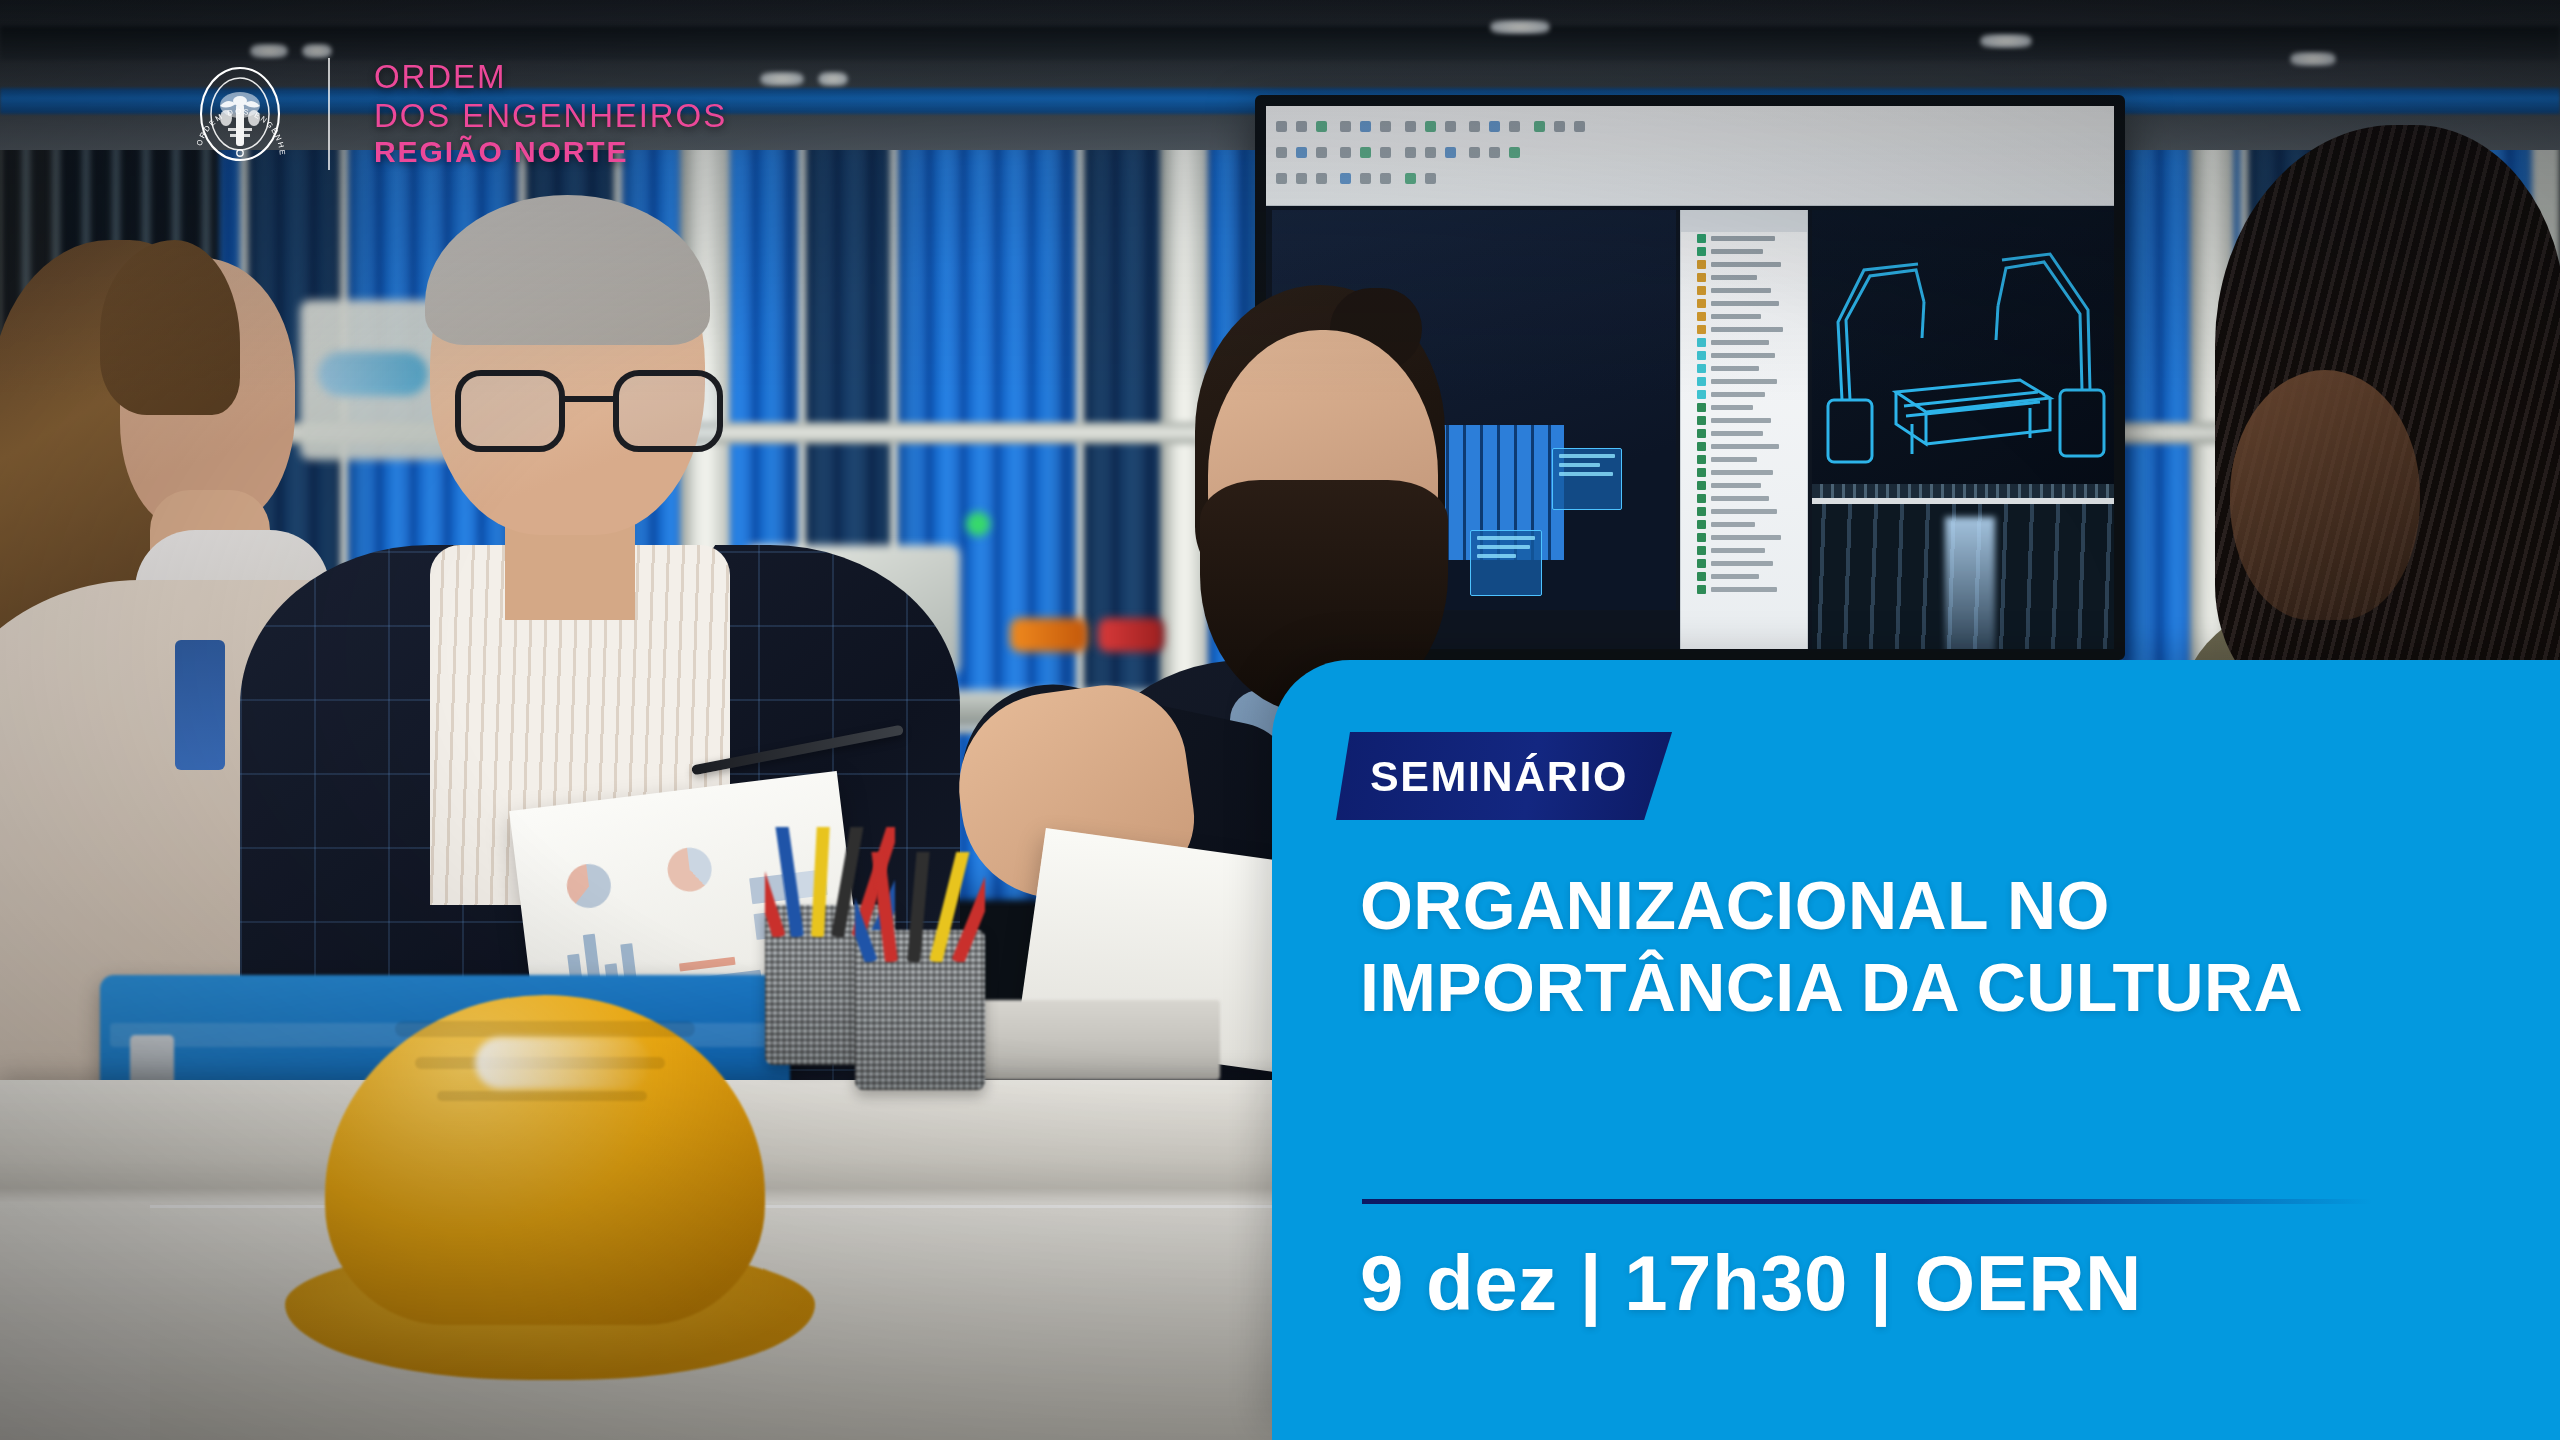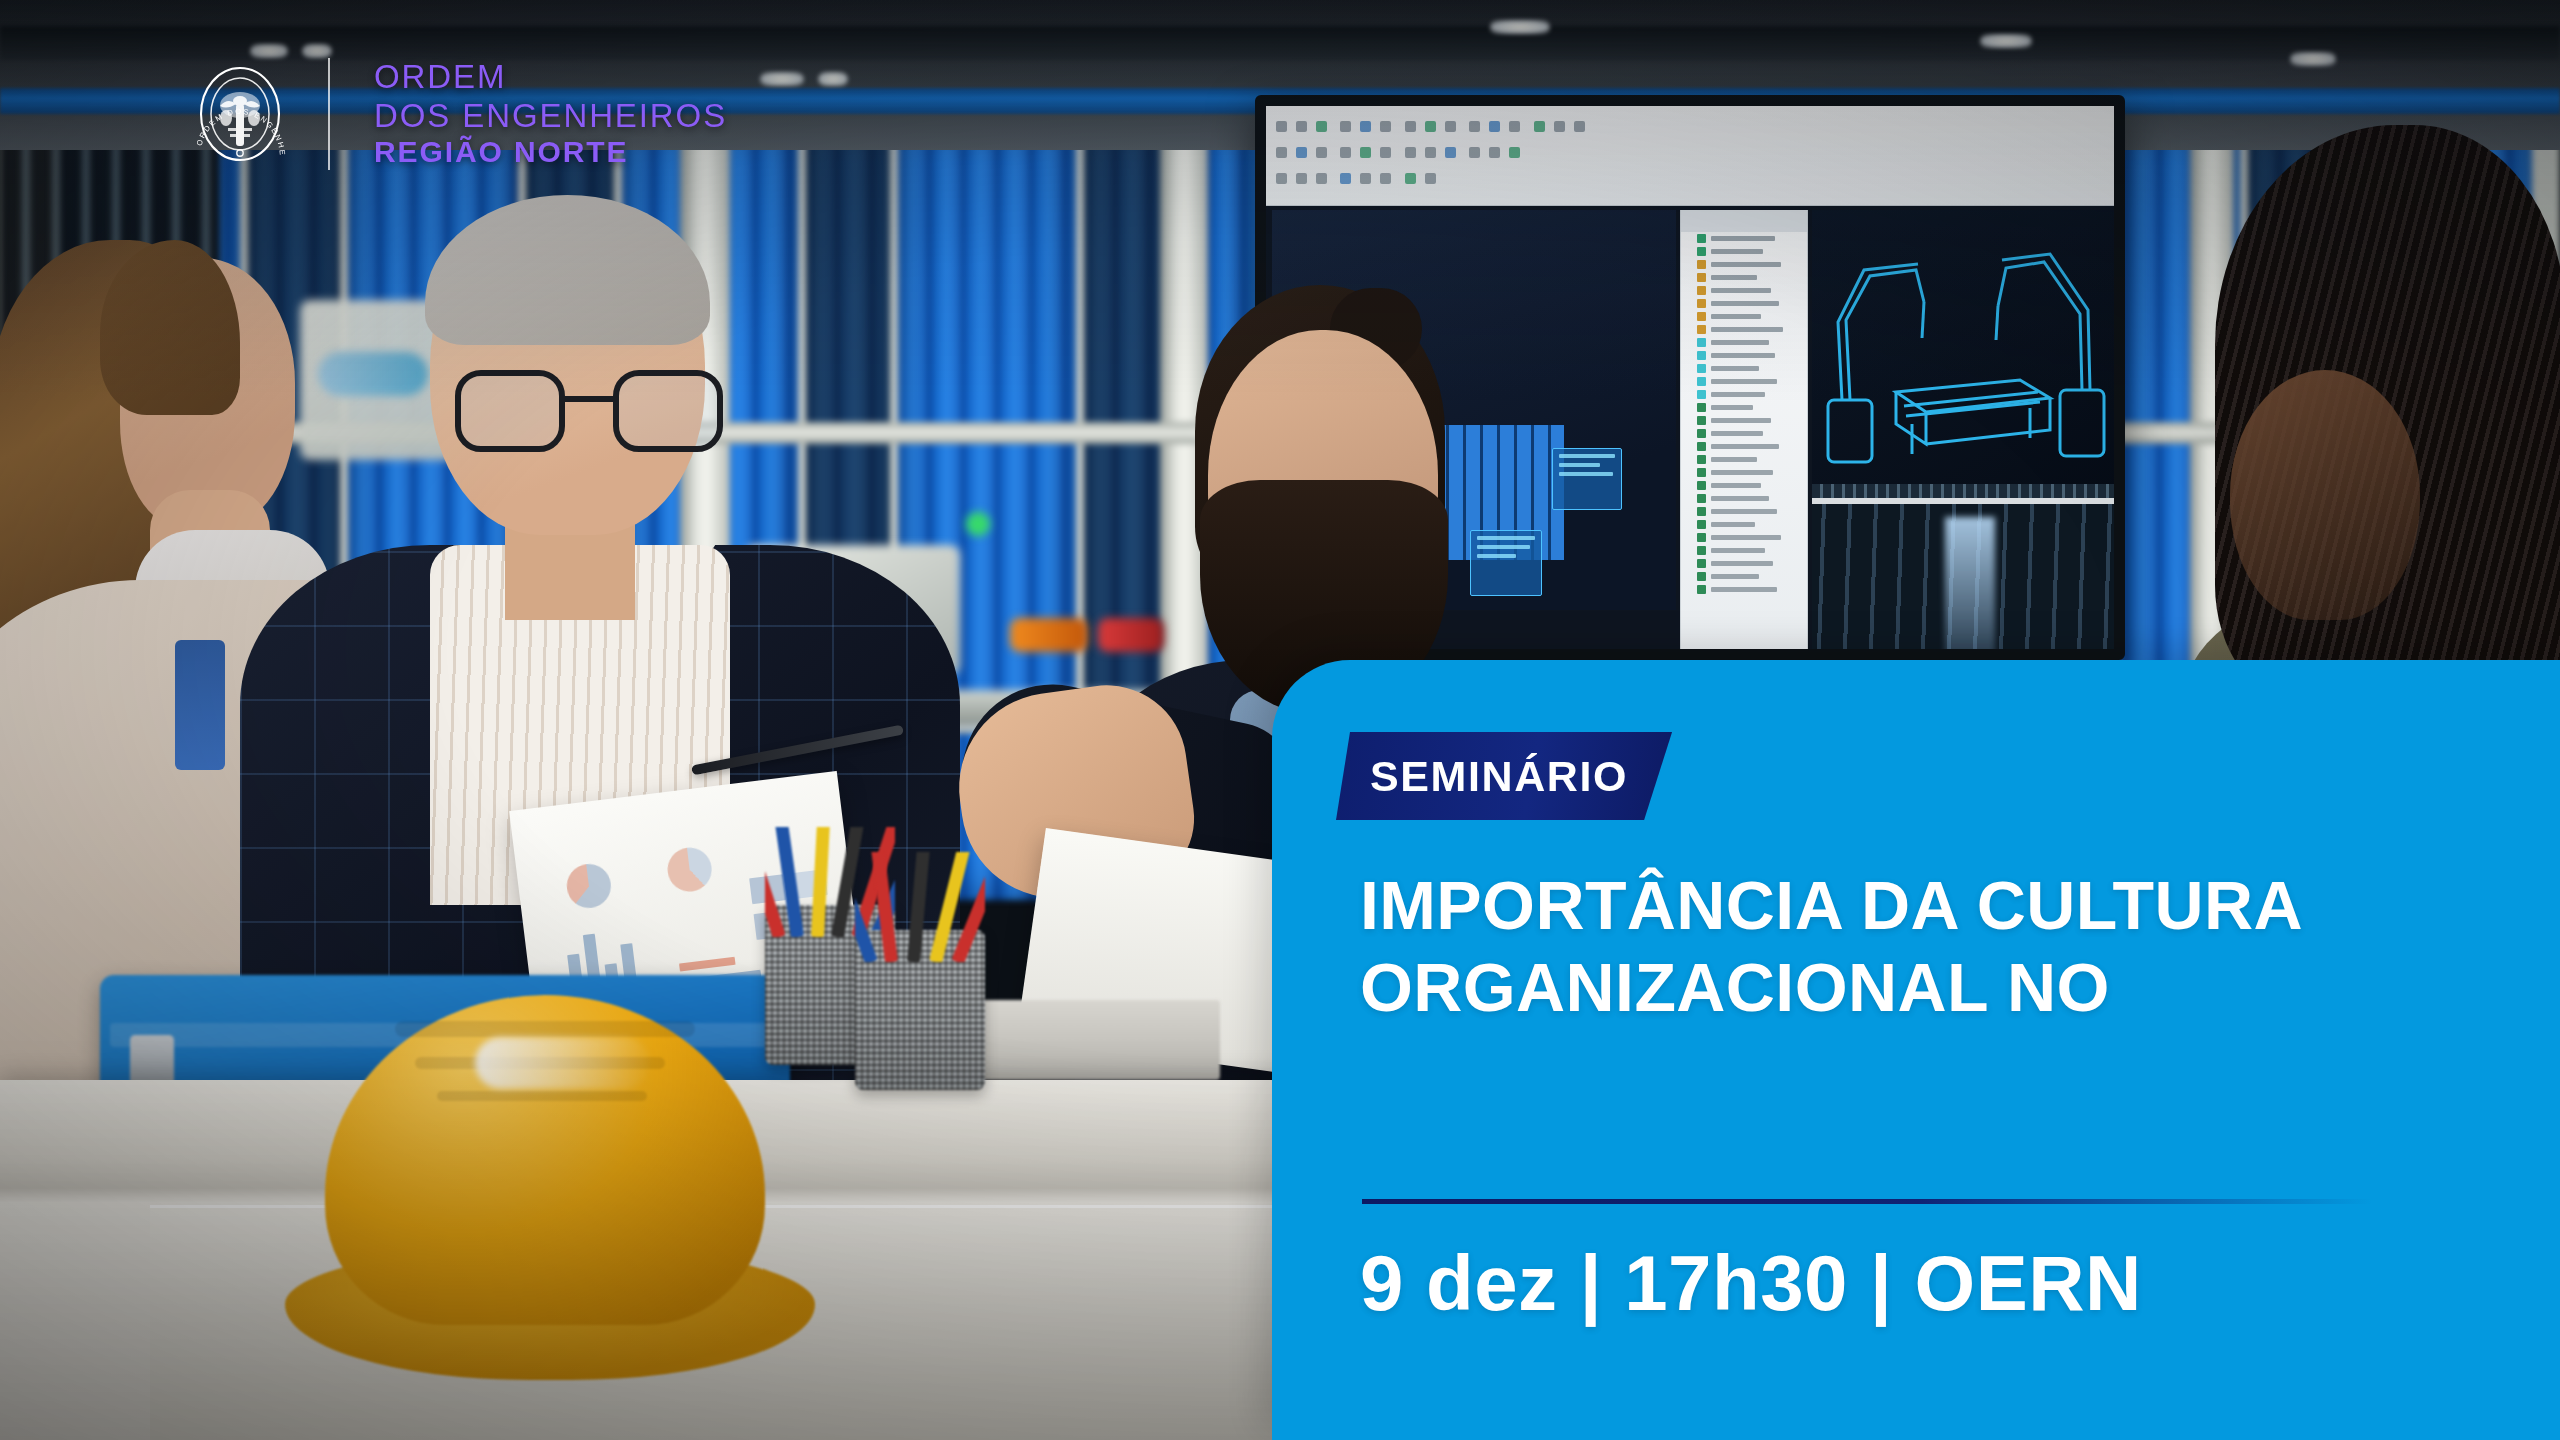--- a/index.html
+++ b/index.html
@@ -398,21 +398,21 @@
   
   .logo {
     position:absolute; left:186px; top:58px;
     display:flex; align-items:center; gap:0; z-index:30;
   }
   .seal { position:relative; width:108px; height:108px; flex:0 0 auto; }
   .logo-divider {
     width:2px; height:112px; margin:0 44px 0 34px;
     background:rgba(255,255,255,.72); flex:0 0 auto;
   }
-  .logo-text { color:#8b5cf6; line-height:1.16; }
+  .logo-text { color:#ec4899; line-height:1.16; }
   .logo-l1, .logo-l2 {
     font-size:33px; letter-spacing:1.9px; font-weight:400;
     text-shadow:0 2px 7px rgba(0,0,0,.55);
   }
   .logo-l3 {
     font-size:30px; letter-spacing:1.9px; font-weight:700;
     text-shadow:0 2px 7px rgba(0,0,0,.55);
   }
 
   
@@ -850,22 +850,22 @@
     </div>
   </div>
 
   <div class="panelbox">
 
     <div class="badge">
       <span class="badge-label">SEMINÁRIO</span>
     </div>
 
     <div class="headline">
+      <span class="ln">ORGANIZACIONAL NO</span>
       <span class="ln">IMPORTÂNCIA DA CULTURA</span>
-      <span class="ln">ORGANIZACIONAL NO</span>
     </div>
 
     <div class="rule"></div>
 
     <div class="dateline">9 dez | 17h30 | OERN</div>
   </div>
 
 </div>
 
 </body></html>

